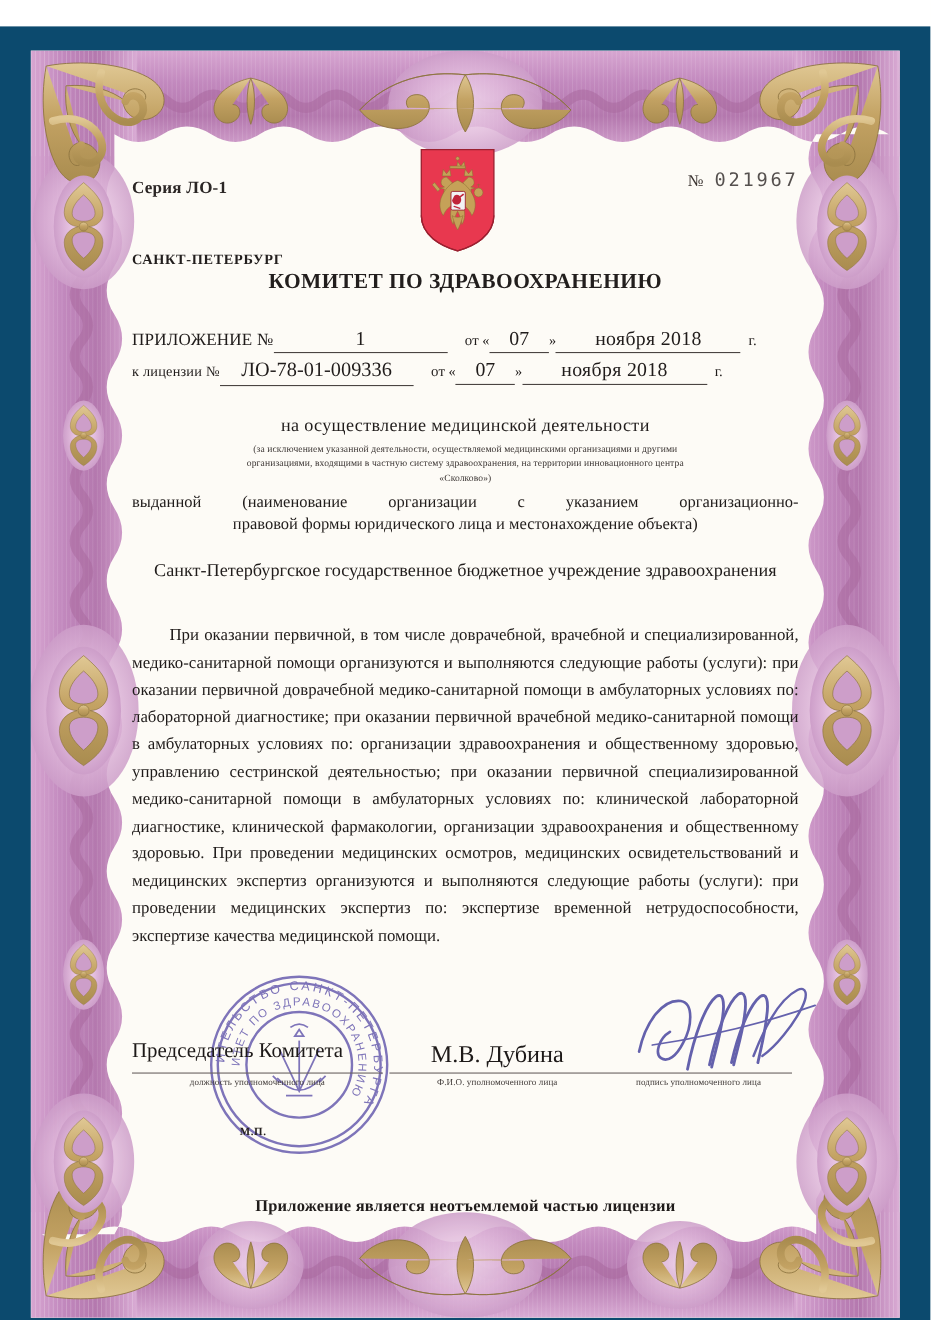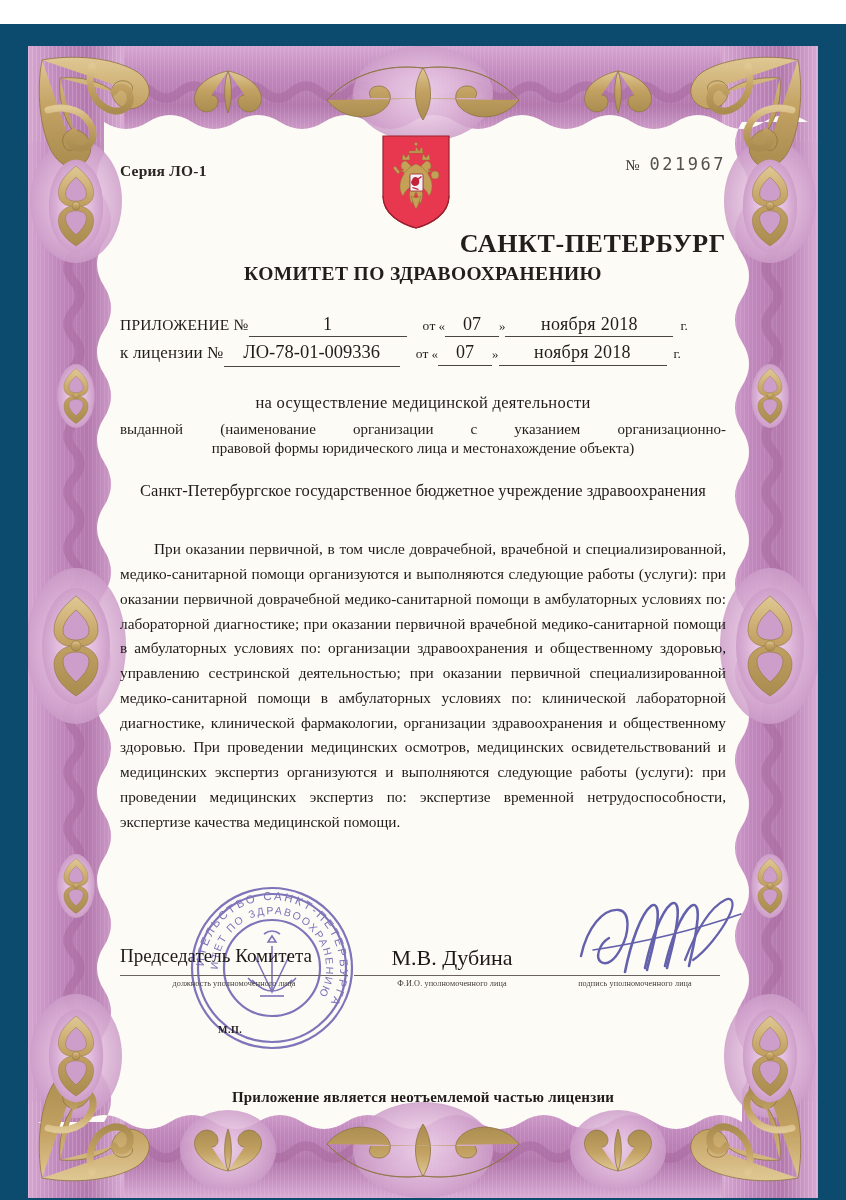--- a/index.html
+++ b/index.html
@@ -61,33 +61,33 @@
   .no-sign{font-size:15px;color:#3a3330;}
   .serial-digits{
     font-family:"DejaVu Sans Mono","Liberation Mono",monospace;
     font-size:17px;letter-spacing:2.5px;color:#55504e;
   }
 
   
   .emblem{width:74px;height:96px;display:block;}
 
   h1.city{
-    text-align:right;font-size:26px;font-weight:bold;letter-spacing:.6px;
+    text-align:left;font-size:13px;font-weight:bold;letter-spacing:.6px;
     margin:30px 0 0;line-height:1.25;color:#221e1d;
   }
   h2.dept{
     text-align:center;font-size:19.5px;font-weight:bold;letter-spacing:.4px;
     margin:1px 0 0;line-height:1.25;color:#221e1d;
   }
 
   
   .fields{margin-top:27px;font-size:16px;color:#201c1b;}
   .field-row{display:flex;align-items:baseline;white-space:nowrap;margin-bottom:4px;}
   .f-label{font-size:15.5px;letter-spacing:.2px;}
-  .f-label.small{font-size:17px;}
+  .f-label.small{font-size:13px;}
   .blank{
     border-bottom:1.1px solid #4a4442;text-align:center;
     font-size:18px;line-height:1.25;padding:0 4px 1px;
   }
   .blank.appendix-no{width:150px;}
   .blank.lic-no{width:168px;font-size:18.5px;}
   .ot{font-size:13.5px;margin:0 3px 0 16px;letter-spacing:.2px;}
   .quote{font-size:13px;}
   .blank.day{width:46px;font-size:18px;}
   .blank.monthyear{width:160px;font-size:18px;letter-spacing:.3px;}
@@ -448,20 +448,25 @@
           <span class="ot">от</span>
           <span class="quote">«</span>
           <span class="blank day">07</span>
           <span class="quote">»</span>
           <span class="blank monthyear">ноября  2018</span>
           <span class="g-suffix">г.</span>
         </div>
       </div>
 
       <div class="act-title">на осуществление медицинской деятельности</div>
+      <div class="legal-note">
+        <div>(за исключением указанной деятельности, осуществляемой медицинскими организациями и другими</div>
+        <div>организациями, входящими в частную систему здравоохранения, на территории инновационного центра</div>
+        <div>«Сколково»)</div>
+      </div>
       <div class="issued-note">
         <span class="ln">выданной  (наименование  организации  с  указанием  организационно-</span>
         <span class="ln last">правовой формы юридического лица и местонахождение объекта)</span>
       </div>
 
       <div class="org">
         <span class="org-name">Санкт-Петербургское государственное бюджетное учреждение здравоохранения</span>
       </div>
 
       <div class="body-text">При оказании первичной, в том числе доврачебной, врачебной и специализированной, медико-санитарной помощи организуются и выполняются следующие работы (услуги): при оказании первичной доврачебной медико-санитарной помощи в амбулаторных условиях по: лабораторной диагностике; при оказании первичной врачебной медико-санитарной помощи в амбулаторных условиях по: организации здравоохранения и общественному здоровью, управлению сестринской деятельностью; при оказании первичной специализированной медико-санитарной помощи в амбулаторных условиях по: клинической лабораторной диагностике, клинической фармакологии, организации здравоохранения и общественному здоровью. При проведении медицинских осмотров, медицинских освидетельствований и медицинских экспертиз организуются и выполняются следующие работы (услуги): при проведении медицинских экспертиз по: экспертизе временной нетрудоспособности, экспертизе качества медицинской помощи.</div>

